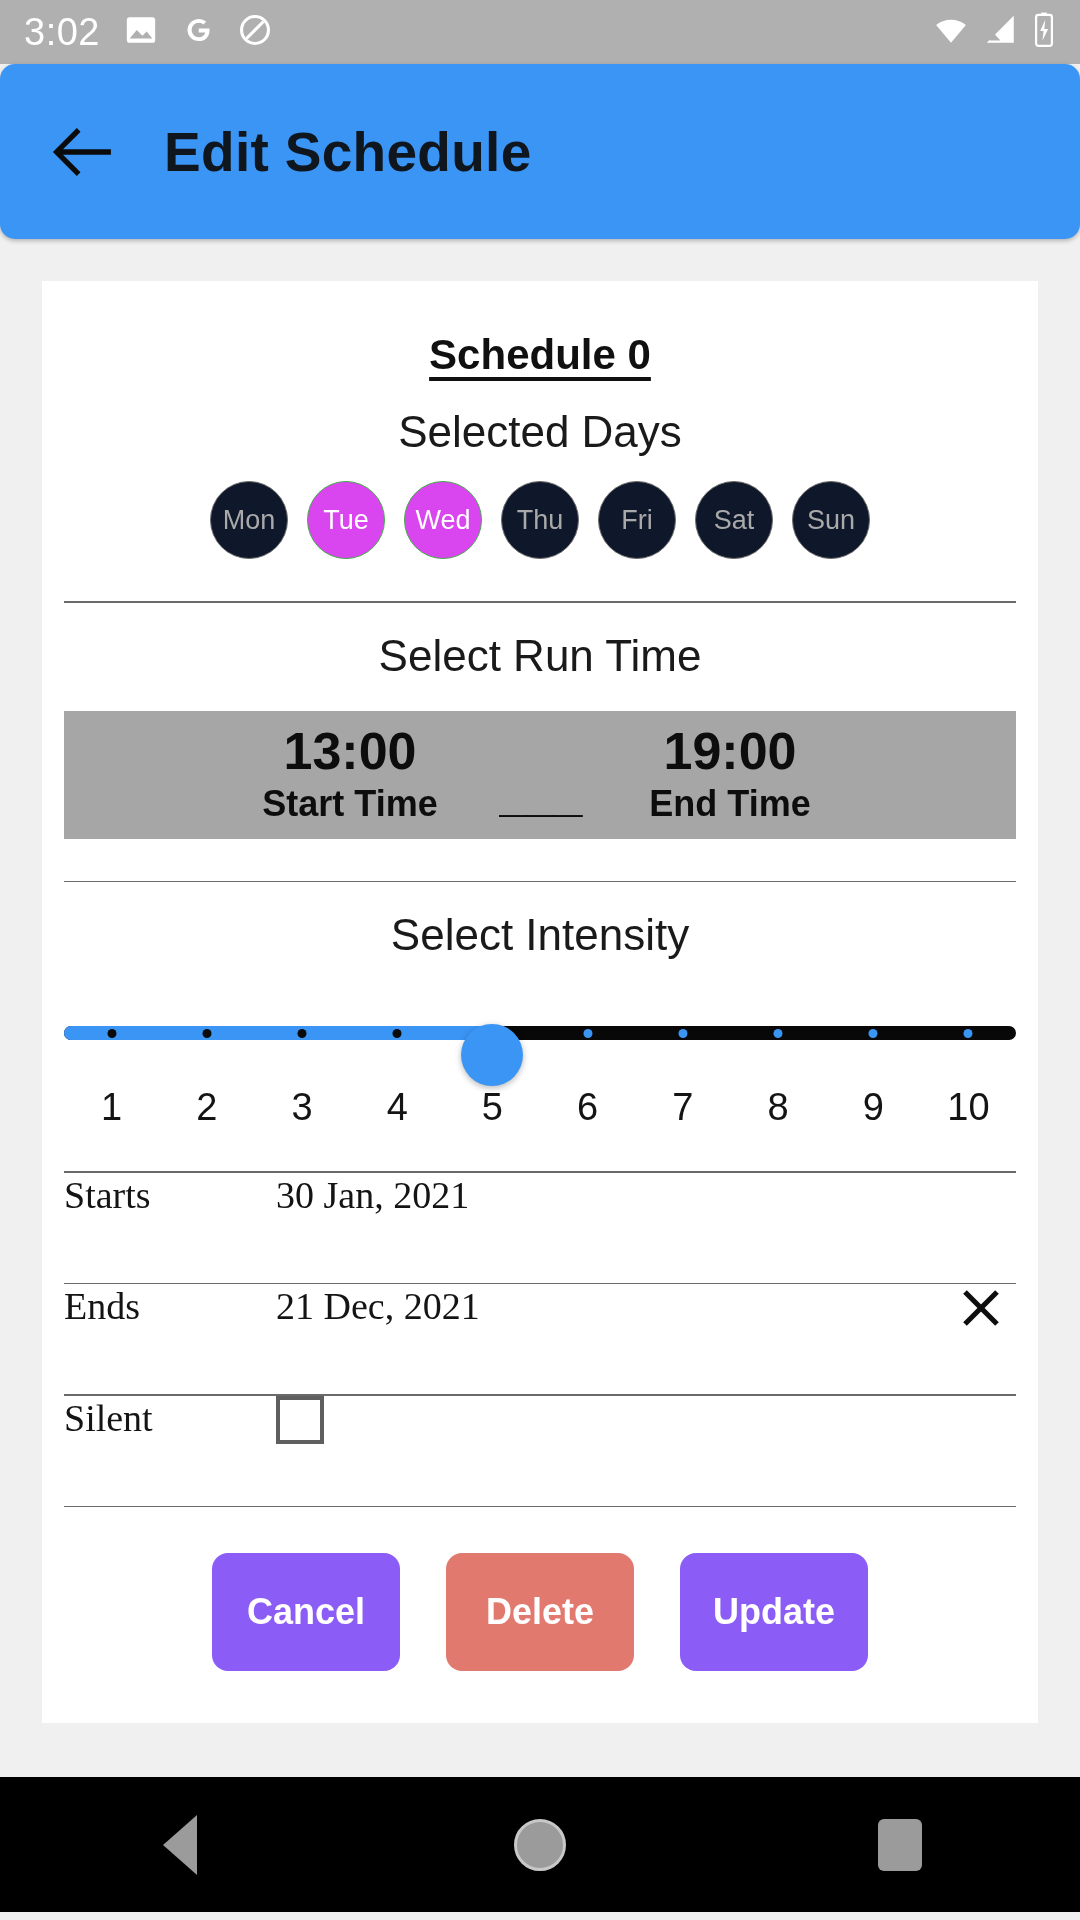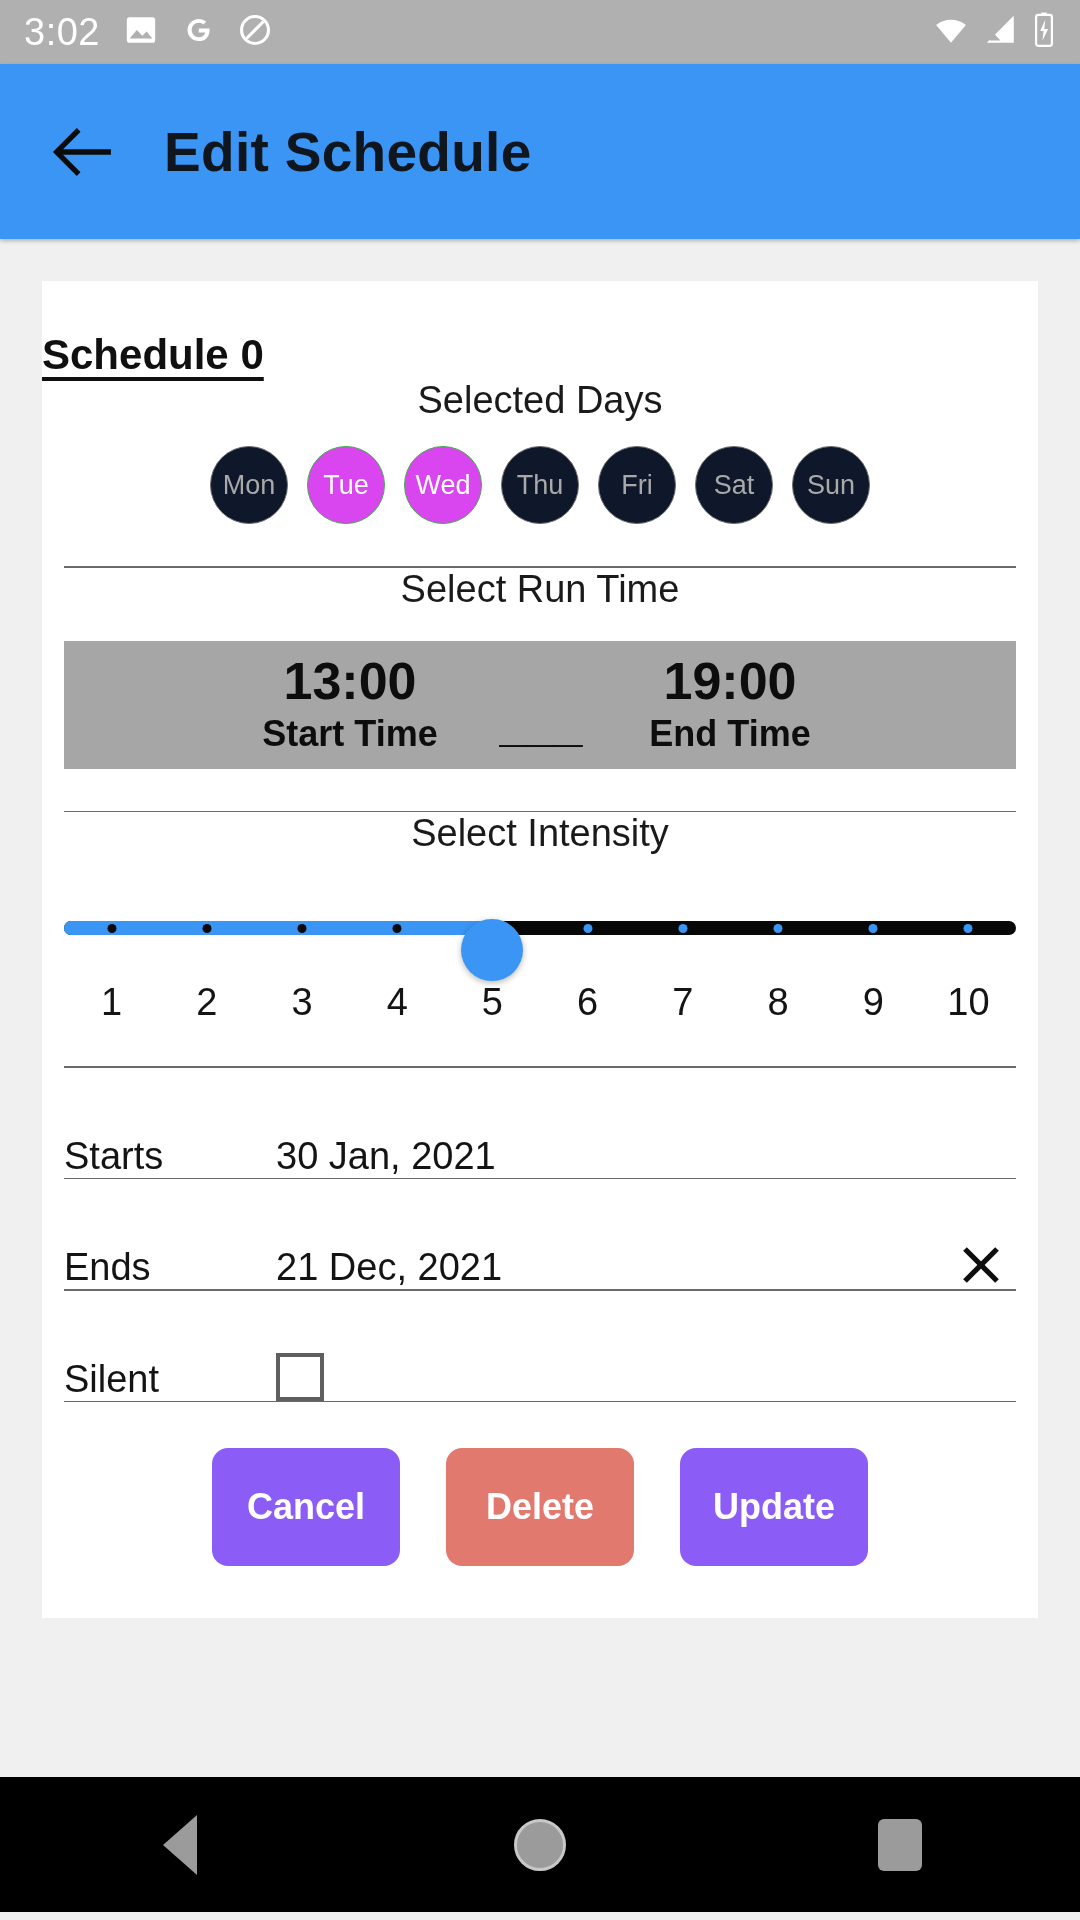--- a/index.html
+++ b/index.html
@@ -17,37 +17,37 @@
     padding:0 24px; color:#ffffff;
   }
   .sb-time { font-size:38px; letter-spacing:0.5px; }
   .sb-left-icons { display:flex; align-items:center; gap:22px; margin-left:24px; }
   .sb-right { margin-left:auto; display:flex; align-items:center; gap:14px; }
   .sb-icon { display:block; }
 
   
   .appbar {
     height:175px; background:#3b95f5; display:flex; align-items:center;
-    padding-left:44px; box-shadow:0 2px 4px rgba(0,0,0,0.25);
+    padding-left:44px; box-shadow:0 2px 4px rgba(0,0,0,0.25);border-radius:15px;
   }
   .back-btn { width:78px; height:78px; display:flex; align-items:center; justify-content:center; }
   .appbar-title {
     color:#10161d; font-size:55px; font-weight:bold; margin-left:42px; letter-spacing:0.3px;
   }
 
   
   .card-wrap { padding:42px 42px 0 42px; }
   .card { background:#ffffff; padding:36px 0 0 0; }
 
   .sched-title {
-    text-align:left; font-size:42px; font-weight:bold; color:#101010;
+    text-align:center; font-size:42px; font-weight:bold; color:#101010;
     text-decoration:underline; text-underline-offset:8px; padding-top:14px;
   }
   .section-label {
-    text-align:center; font-size:38px; color:#1a1a1a; 
+    text-align:center; font-size:44px; color:#1a1a1a; margin-top:28px;
   }
 
   
   .days-row {
     display:flex; justify-content:center; gap:19px; margin-top:24px;
   }
   .day-chip {
     width:78px; height:78px; border-radius:50%;
     display:flex; align-items:center; justify-content:center;
     font-size:27px;
@@ -94,21 +94,21 @@
     background:#3b95f5; top:-2px; transform:translate(-50%,0);
     box-shadow:0 2px 6px rgba(0,0,0,0.28);
   }
   .scale-row {
     display:flex; margin:18px 22px 0 22px;
   }
   .scale-num { flex:1; text-align:center; font-size:38px; color:#141414; }
 
   
   .row {
-    display:flex; align-items:flex-end; height:110px; padding:0 22px; position:relative;
+    display:flex; align-items:flex-start; height:110px; padding:0 22px; position:relative;font-family:Liberation Serif, serif;
   }
   .row-label { font-size:38px; color:#141414; width:212px; }
   .row-value { font-size:38px; color:#141414; flex:1; }
   .row-action { width:70px; display:flex; align-items:center; justify-content:center; }
   .checkbox {
     width:48px; height:48px; border:4px solid #5f5f5f; background:#ffffff;
   }
 
   
   .btn-row { display:flex; justify-content:center; gap:46px; padding:46px 0 52px 0; }

